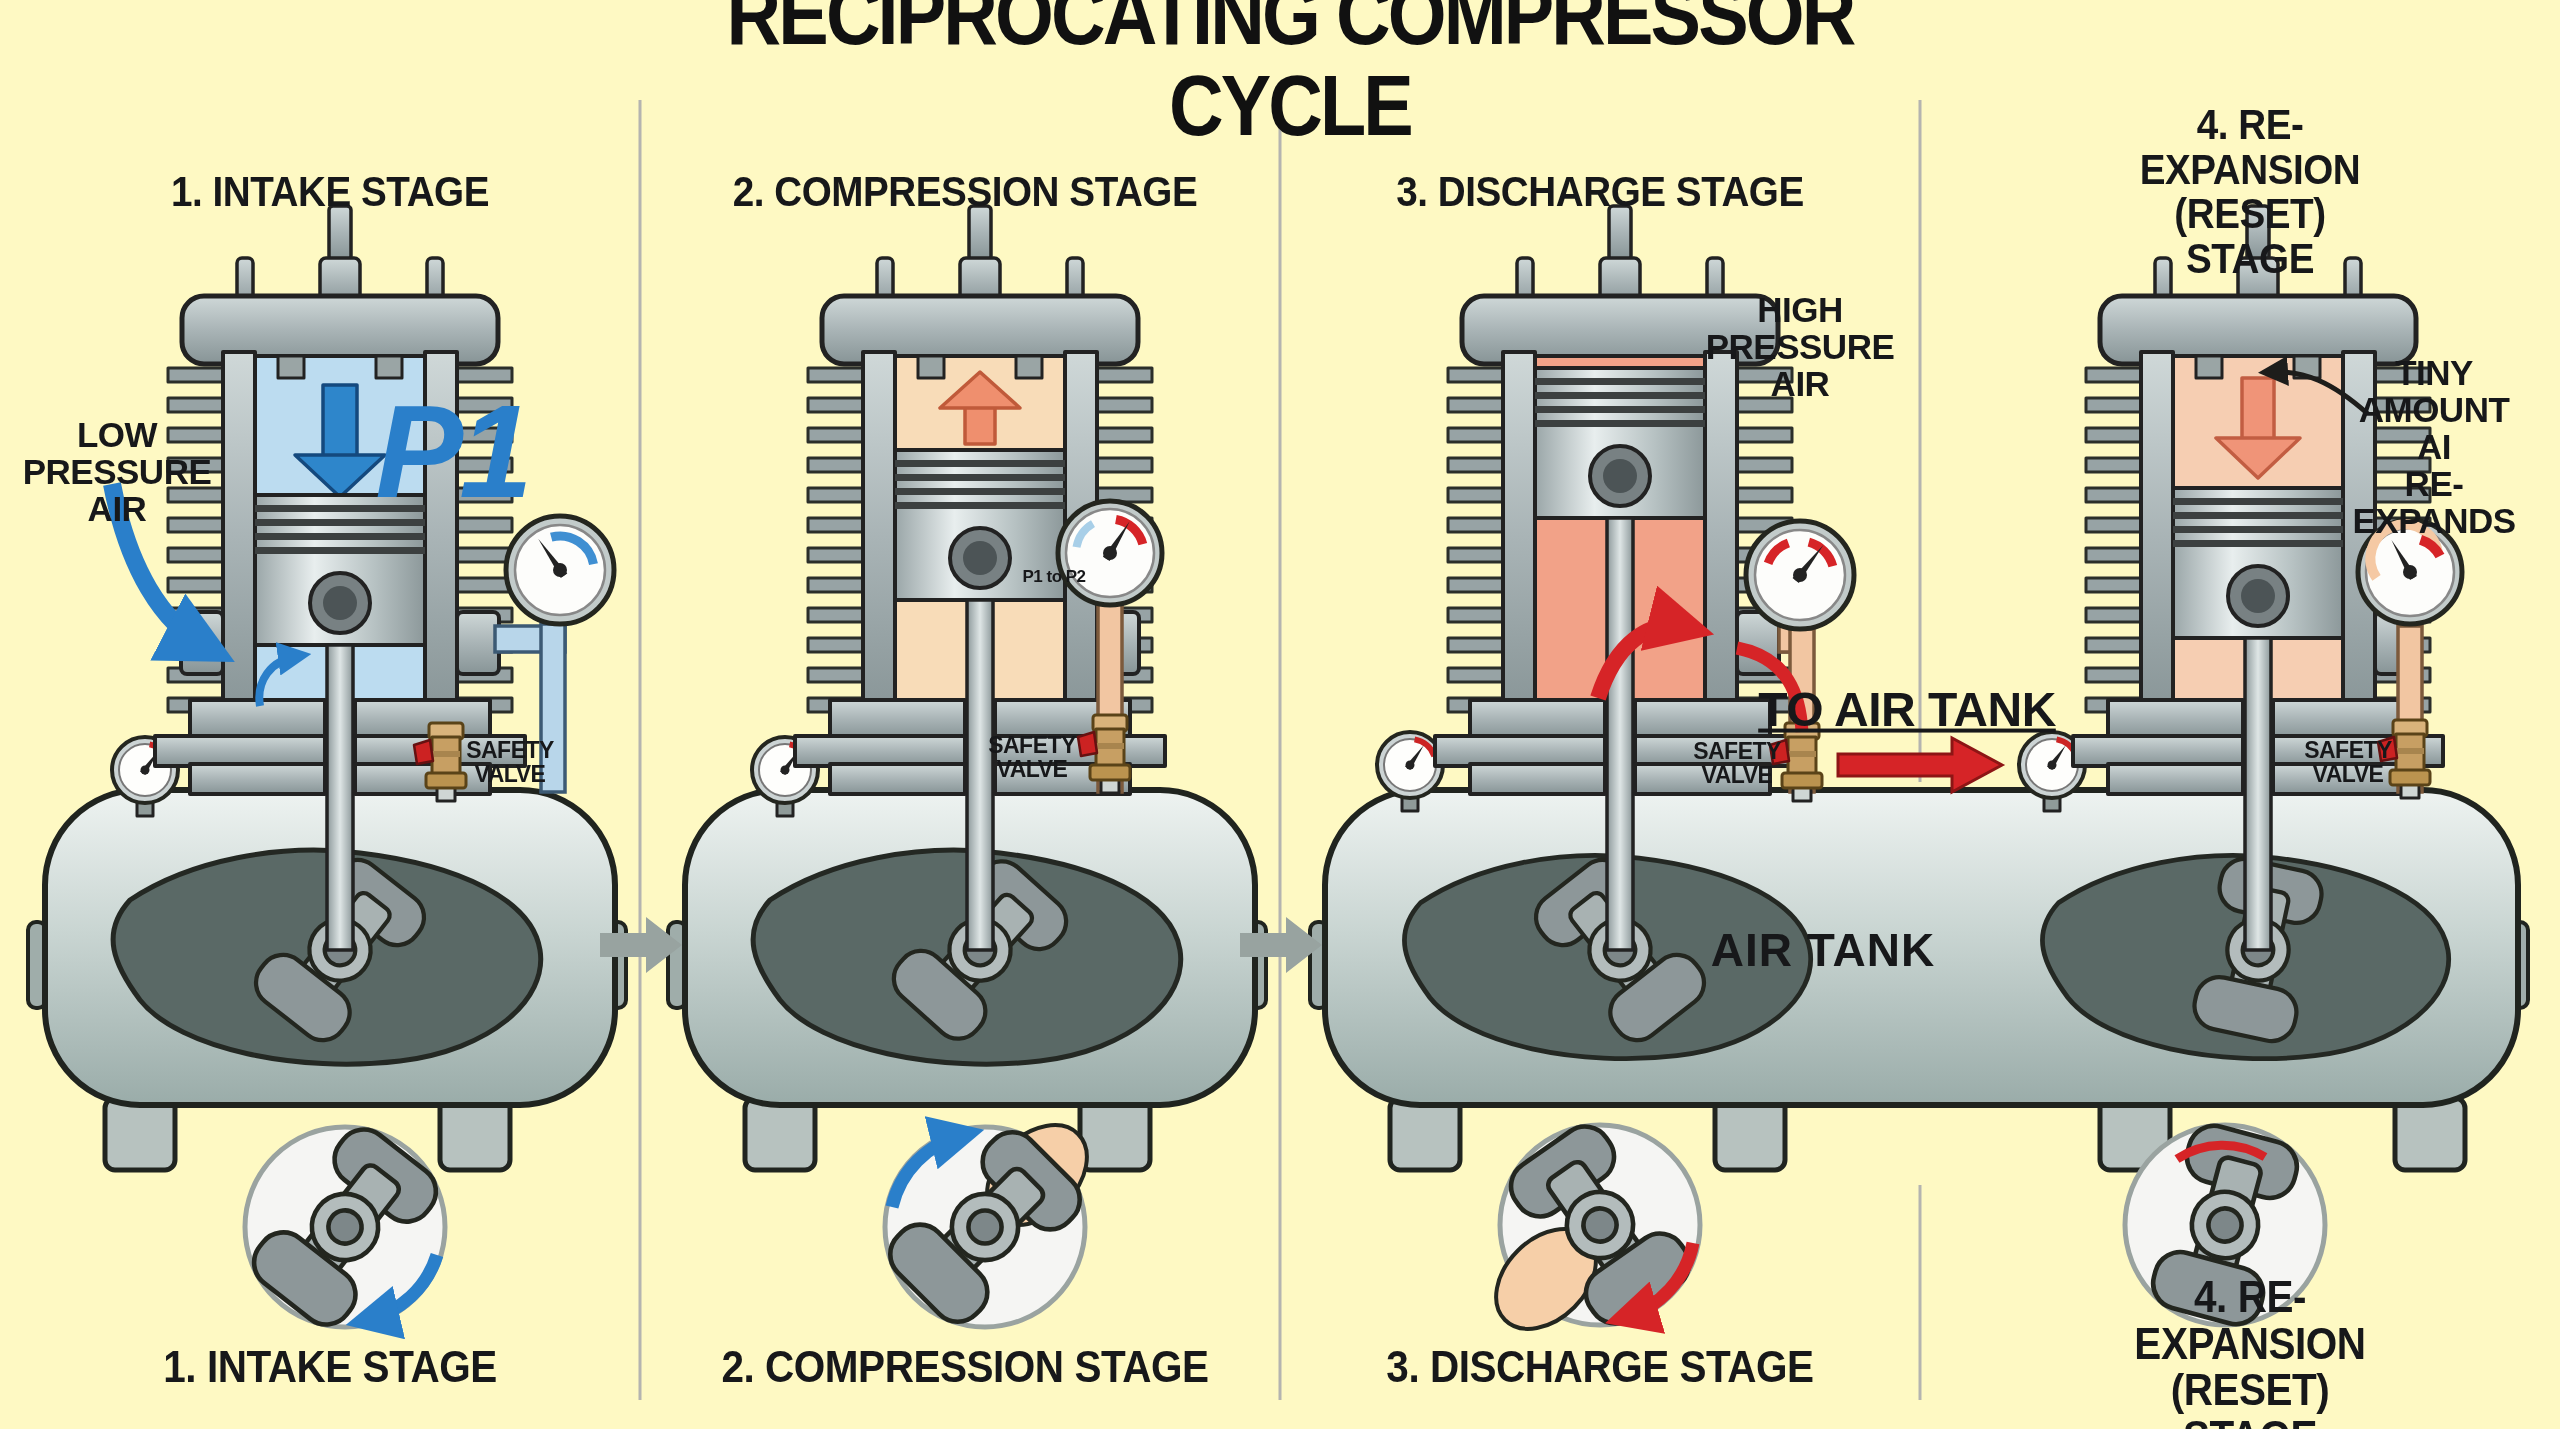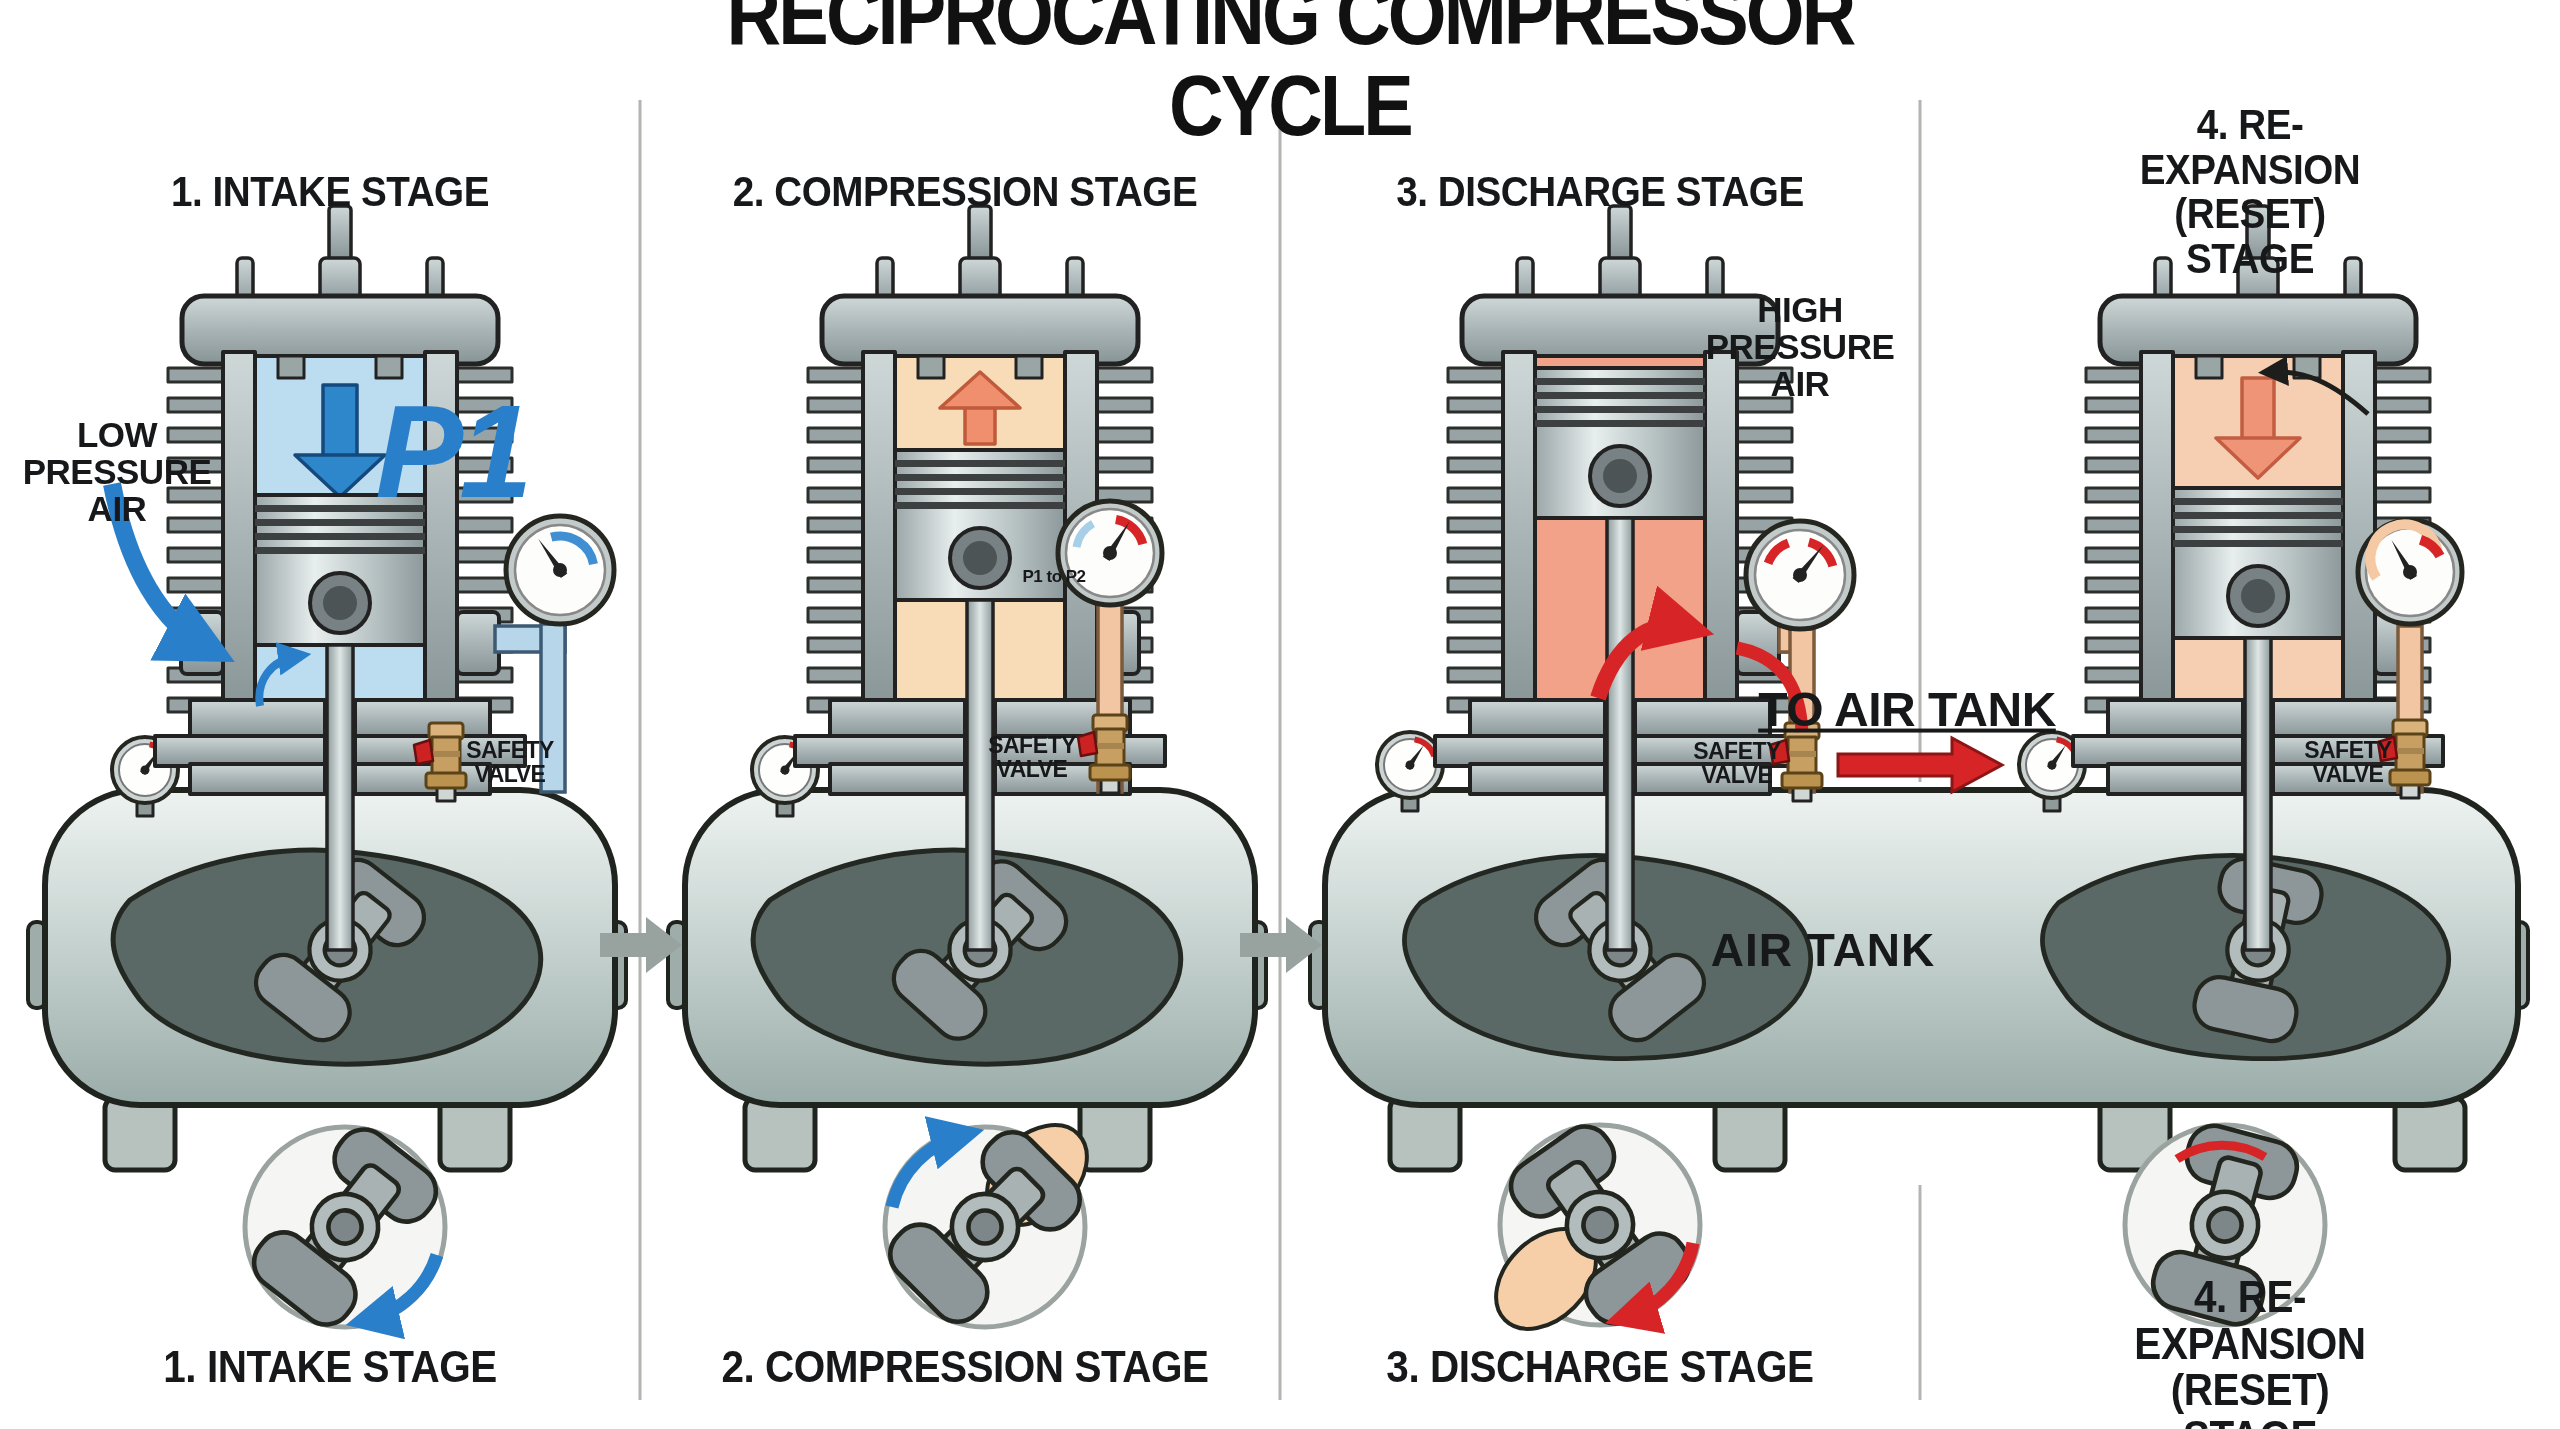--- a/index.html
+++ b/index.html
@@ -1,16 +1,16 @@
 <!DOCTYPE html>
 <html><head>
 <meta charset="utf-8">
 <style>
   html,body{margin:0;padding:0;background:#e9e9e7;}
-  .canvas{position:relative;width:2560px;height:1429px;background:#ffffff;overflow:hidden;
+  .canvas{position:relative;width:2560px;height:1429px;background:#fef9c3;overflow:hidden;
           font-family:"Liberation Sans",sans-serif;}
   .lbl{position:absolute;transform:translate(-50%,-50%);font-weight:700;color:#17181a;
        white-space:pre-line;text-align:center;line-height:1.06;letter-spacing:-0.5px;}
   .cond{transform:translate(-50%,-50%) scaleX(.92);}
   .title{font-size:78px;letter-spacing:-3px;transform:translate(-50%,-50%) scale(.97,1.1);color:#111;}
   .hdr{font-size:42px;}
   .ftr{font-size:44px;}
   .ann{font-size:35px;}
   .sv{font-size:23px;line-height:1.05;}
   .p1{font-size:132px;color:#2a7fca;letter-spacing:-4px;}
@@ -403,20 +403,23 @@
 
 <div class="lbl ann" style="left:117px;top:472px;">LOW
 PRESSURE
 AIR</div>
 <div class="lbl p1" style="left:452px;top:452px;font-style:italic;">P1</div>
 
 <div class="lbl ann" style="left:1800px;top:347px;">HIGH
 PRESSURE
 AIR</div>
 
+<div class="lbl ann" style="left:2434px;top:447px;">TINY
+AMOUNT AI
+RE-EXPANDS</div>
 
 <div class="lbl sv" style="left:510px;top:762px;">SAFETY
 VALVE</div>
 <div class="lbl sv" style="left:1032px;top:757px;">SAFETY
 VALVE</div>
 <div class="lbl sv" style="left:1737px;top:763px;">SAFETY
 VALVE</div>
 <div class="lbl sv" style="left:2348px;top:762px;">SAFETY
 VALVE</div>
 

